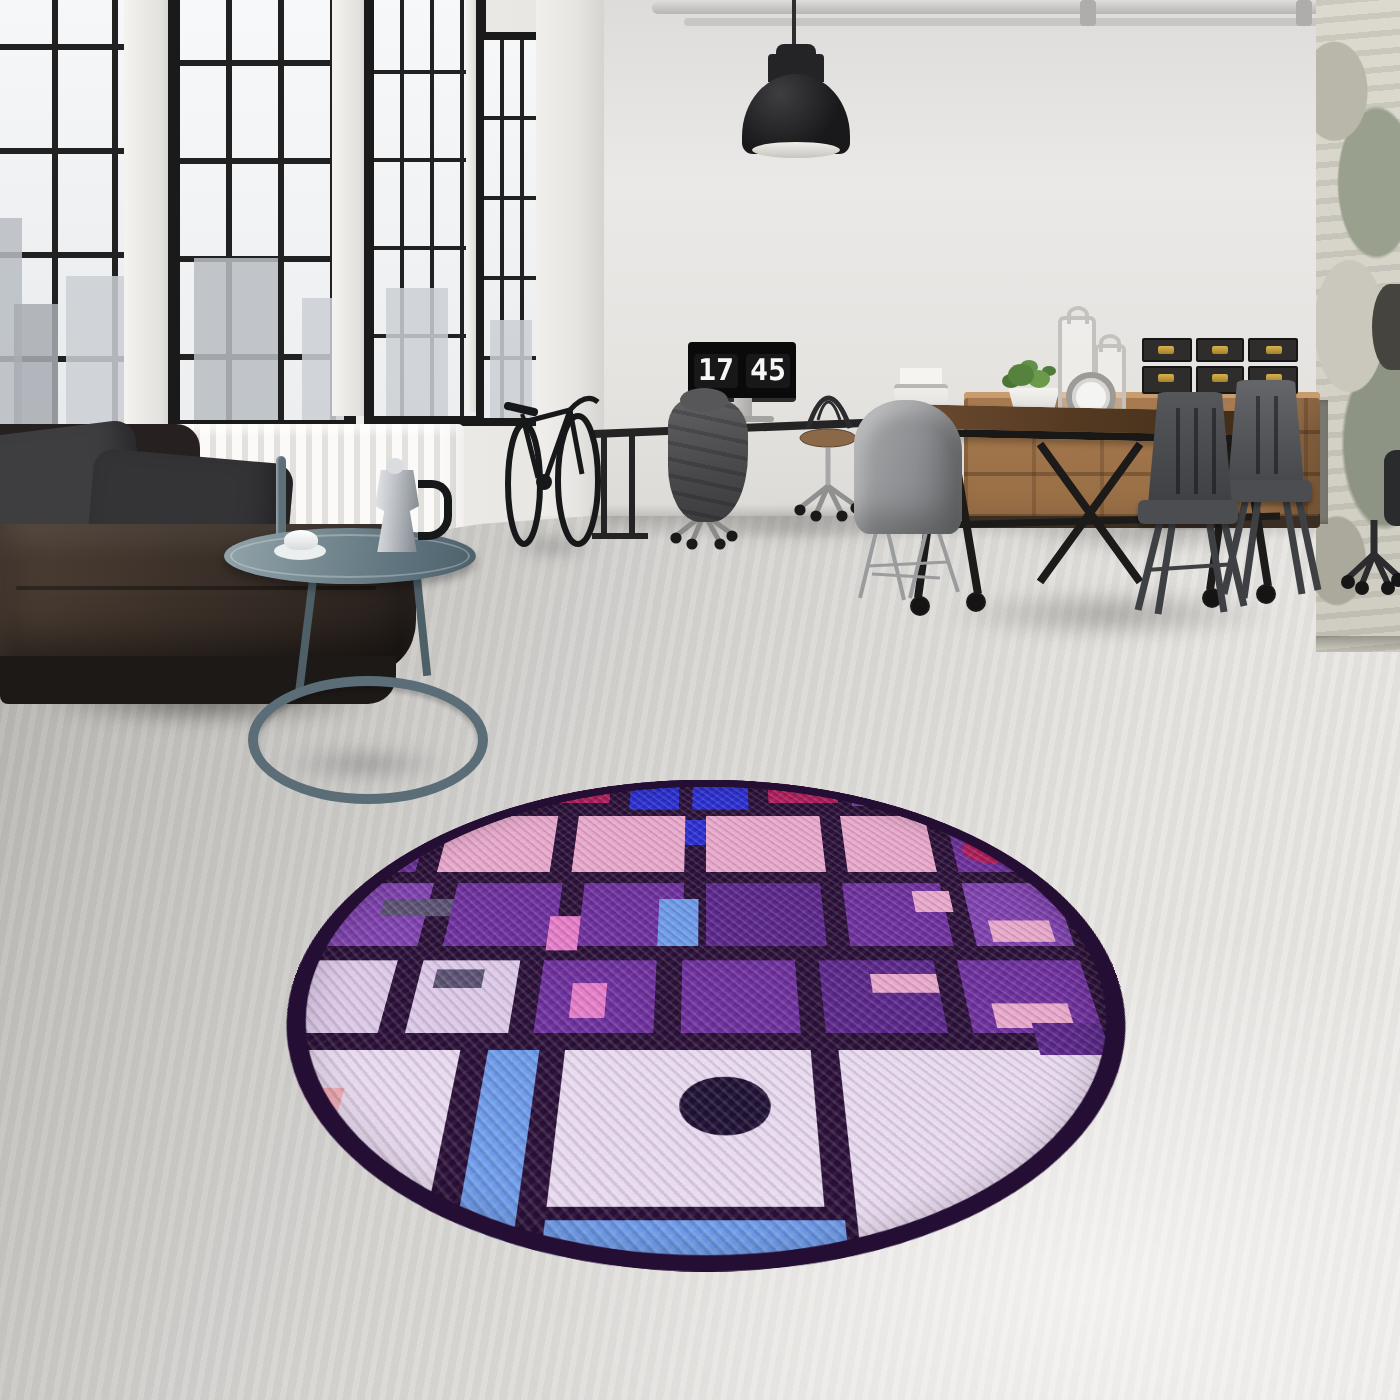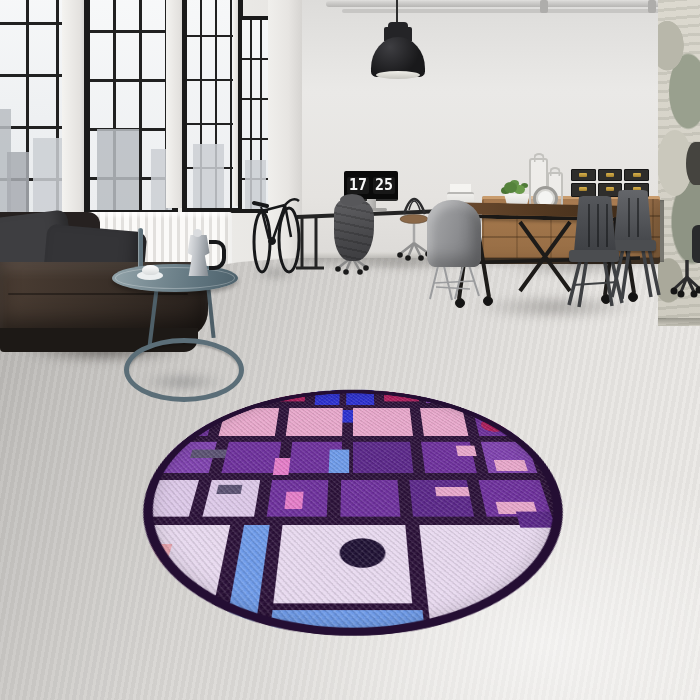--- a/index.html
+++ b/index.html
@@ -380,21 +380,21 @@
       <path d="M687,277 L674,289 M687,277 L699,288 M687,277 L681,292 M687,277 L694,292" stroke="#2c2c2e" stroke-width="3"></path>
       <circle cx="674" cy="291" r="3.5" fill="#161616"></circle>
         <circle cx="699" cy="290" r="3.5" fill="#161616"></circle>
       <circle cx="681" cy="294" r="3.5" fill="#161616"></circle>
         <circle cx="694" cy="294" r="3.5" fill="#161616"></circle>
     </g>
   </svg>
 
   <div class="a monitor">
     <span class="clock-digits">17</span>
-    <span class="clock-digits">25</span>
+    <span class="clock-digits">45</span>
   </div>
   <div class="a mon-stand"></div>
   <div class="a mon-base"></div>
 
   <div class="a table-top"></div>
   <div class="a tolix-back tbB"></div>
   <div class="a tolix-seat tsB"></div>
   <div class="a tolix-back tbA"></div>
   <div class="a tolix-seat tsA"></div>
   <div class="a shell"></div>

